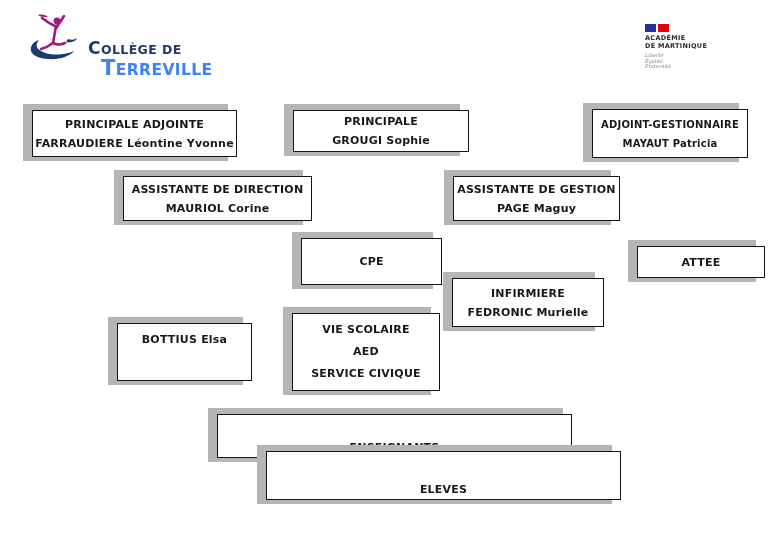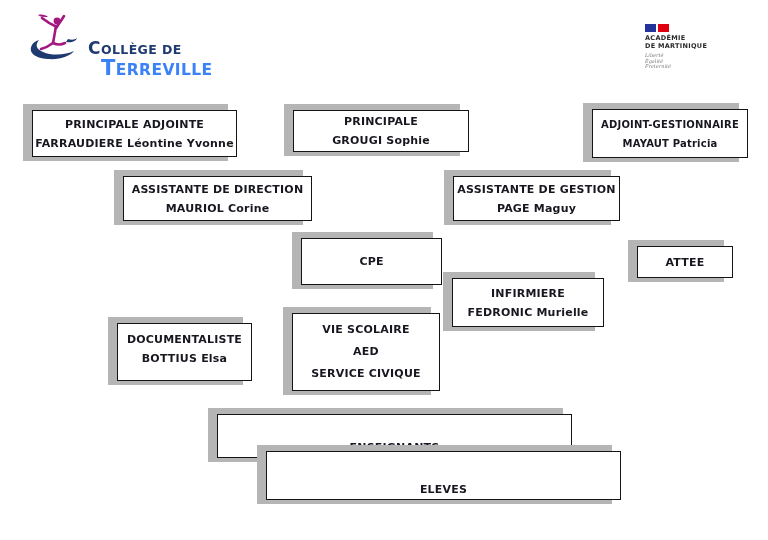--- a/index.html
+++ b/index.html
@@ -15,21 +15,21 @@
               color:#17171f;line-height:19px;letter-spacing:.2px;}
   .obox .face span{display:block;white-space:nowrap;}
 
   .b1 {left:32px; top:110px;width:205px;height:47px;}
   .b2 {left:293px;top:110px;width:176px;height:42px;}
   .b3 {left:592px;top:109px;width:156px;height:49px;}
   .b3 .face{font-size:10px;}
   .b4 {left:123px;top:176px;width:189px;height:45px;}
   .b5 {left:453px;top:176px;width:167px;height:45px;}
   .b6 {left:301px;top:238px;width:141px;height:47px;}
-  .b7 {left:637px;top:246px;width:96px;height:32px;}
+  .b7 {left:637px;top:246px;width:128px;height:32px;}
   .b8 {left:452px;top:278px;width:152px;height:49px;}
   .b9 {left:117px;top:323px;width:135px;height:58px;}
   .b9 .face{justify-content:flex-start;padding-top:6px;}
   .b10{left:292px;top:313px;width:148px;height:78px;}
   .b10 .face{line-height:22px;}
   .b11{left:217px;top:414px;width:355px;height:44px;}
   .b12{left:218px;top:451px;width:355px;height:49px;margin-left:48px;}
   .b11 .face,.b12 .face{justify-content:flex-end;}
 
   
@@ -156,21 +156,20 @@
     <div class="shadow"></div>
     <div class="face">
       <span>INFIRMIERE</span>
       <span>FEDRONIC Murielle</span>
     </div>
   </div>
 
   <div class="obox b9">
     <div class="shadow"></div>
     <div class="face">
-      <span>DOCUMENTALISTE</span>
       <span>BOTTIUS Elsa</span>
     </div>
   </div>
 
   <div class="obox b10">
     <div class="shadow"></div>
     <div class="face">
       <span>VIE SCOLAIRE</span>
       <span>AED</span>
       <span>SERVICE CIVIQUE</span>

